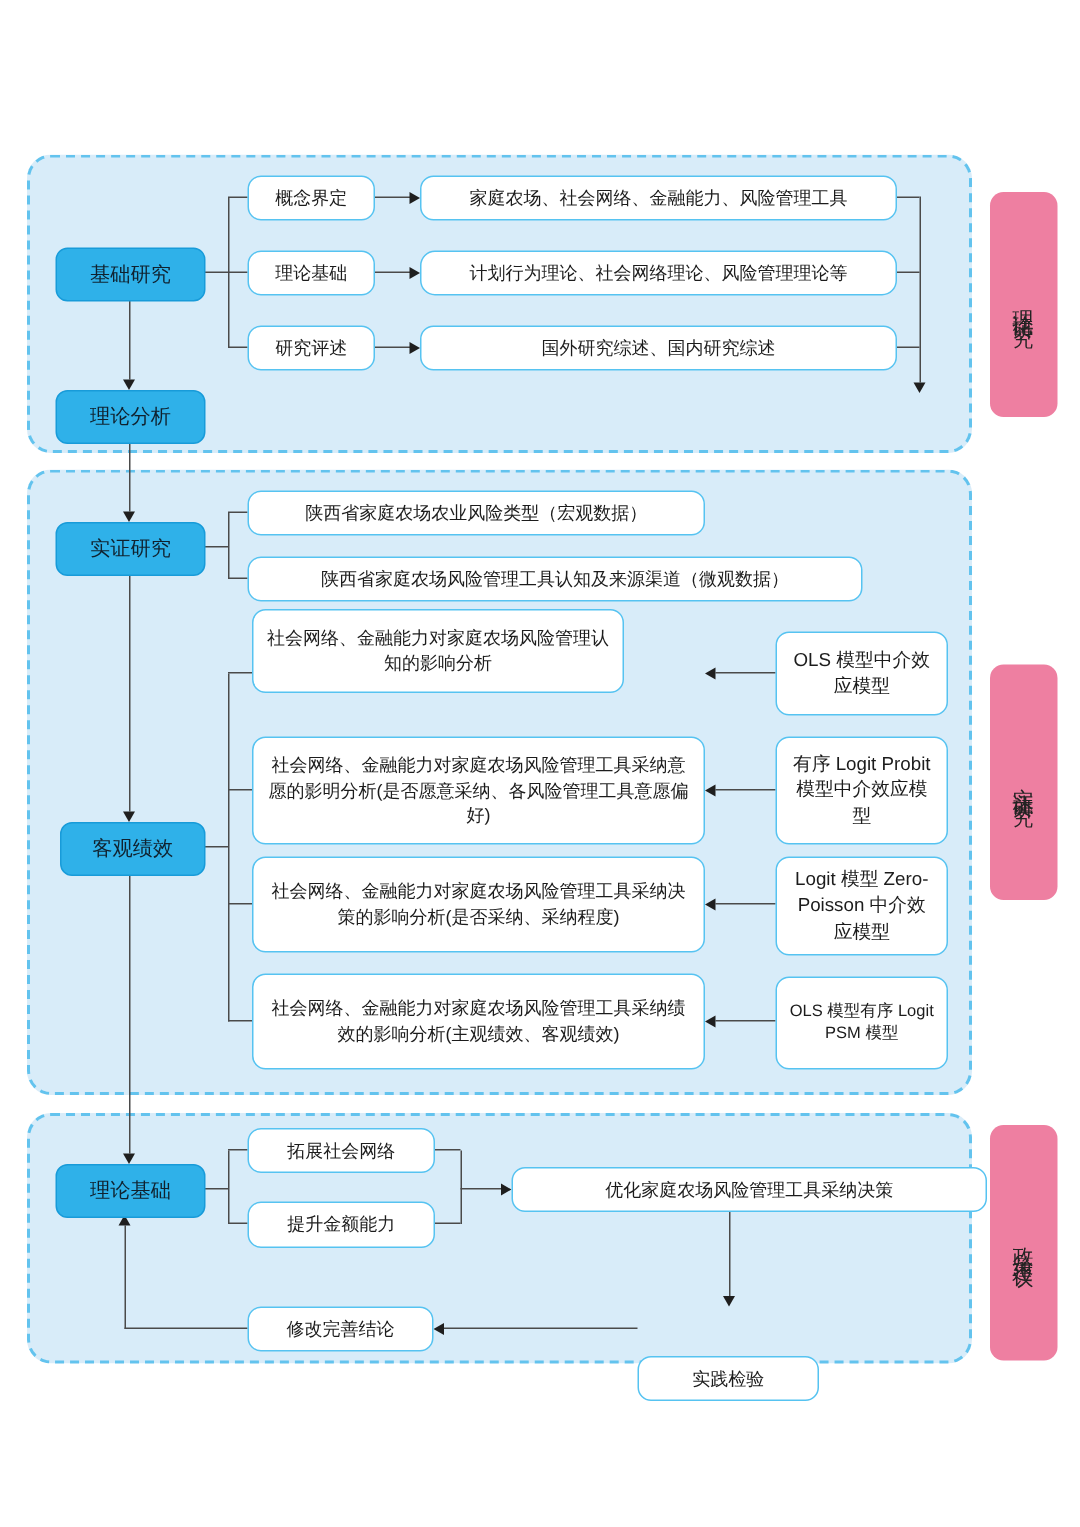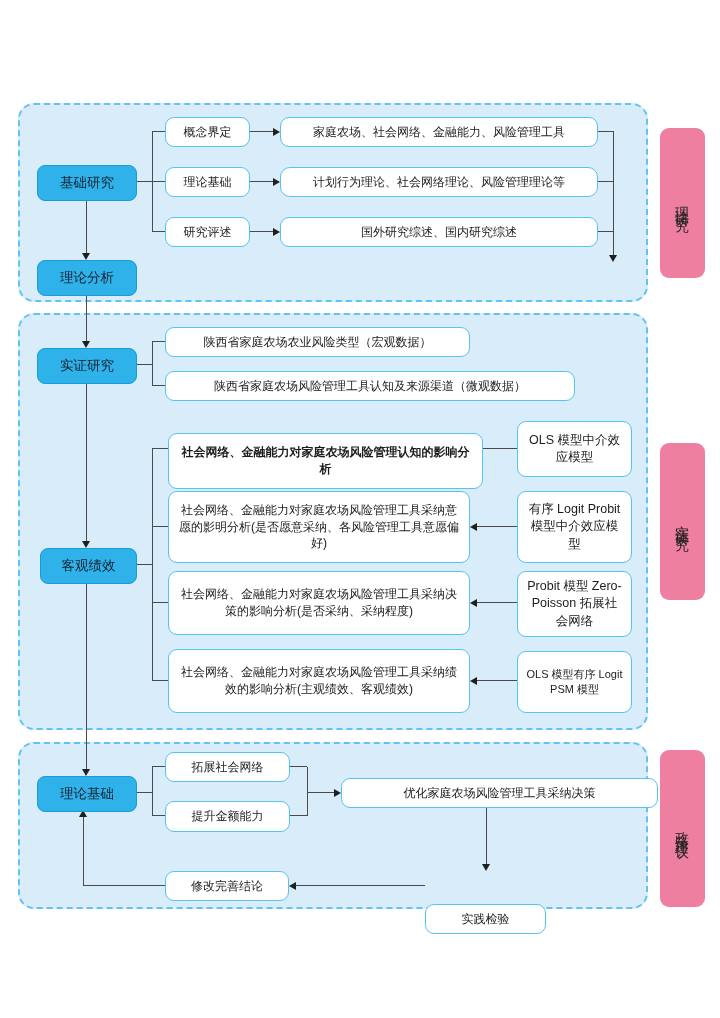--- a/index.html
+++ b/index.html
@@ -79,28 +79,28 @@
   <div class="bluenode" style="left:40px;top:548px;width:95px;height:34px;">客观绩效</div>
 
   <div class="wbox" style="left:165px;top:371px;width:410px;height:30px;">陕西省家庭农场风险管理工具认知及来源渠道（微观数据）</div>
   <div class="wbox" style="left:165px;top:327px;width:305px;height:30px;">陕西省家庭农场农业风险类型（宏观数据）</div>
 
   <div class="hl" style="left:135px;top:364px;width:17px;"></div>
   <div class="vl" style="left:152px;top:342px;height:44px;"></div>
   <div class="hl" style="left:152px;top:341px;width:13px;"></div>
   <div class="hl" style="left:152px;top:385px;width:13px;"></div>
 
-  <div class="wbox" style="left:168px;top:433px;width:315px;height:56px;font-weight:bold;">社会网络、金融能力对家庭农场风险管理认知的影响分析</div>
+  <div class="wbox" style="left:168px;top:406px;width:248px;height:56px;">社会网络、金融能力对家庭农场风险管理认知的影响分析</div>
   <div class="wbox" style="left:168px;top:491px;width:302px;height:72px;">社会网络、金融能力对家庭农场风险管理工具采纳意愿的影明分析(是否愿意采纳、各风险管理工具意愿偏好)</div>
   <div class="wbox" style="left:168px;top:571px;width:302px;height:64px;">社会网络、金融能力对家庭农场风险管理工具采纳决策的影响分析(是否采纳、采纳程度)</div>
   <div class="wbox" style="left:168px;top:649px;width:302px;height:64px;">社会网络、金融能力对家庭农场风险管理工具采纳绩效的影响分析(主观绩效、客观绩效)</div>
 
   <div class="wbox" style="left:517px;top:421px;width:115px;height:56px;font-size:12.5px;">OLS 模型中介效应模型</div>
   <div class="wbox" style="left:517px;top:491px;width:115px;height:72px;font-size:12.5px;">有序 Logit Probit 模型中介效应模型</div>
-  <div class="wbox" style="left:517px;top:571px;width:115px;height:66px;font-size:12.5px;">Probit 模型 Zero-Poisson 拓展社会网络</div>
+  <div class="wbox" style="left:517px;top:571px;width:115px;height:66px;font-size:12.5px;">Logit 模型 Zero-Poisson 中介效应模型</div>
   <div class="wbox" style="left:517px;top:651px;width:115px;height:62px;font-size:11px;">OLS 模型有序 Logit PSM 模型</div>
 
   <div class="hl" style="left:135px;top:564px;width:17px;"></div>
   <div class="vl" style="left:152px;top:449px;height:232px;"></div>
   <div class="hl" style="left:152px;top:448px;width:16px;"></div>
   <div class="hl" style="left:152px;top:526px;width:16px;"></div>
   <div class="hl" style="left:152px;top:602px;width:16px;"></div>
   <div class="hl" style="left:152px;top:680px;width:16px;"></div>
 
   <div class="hl" style="left:477px;top:448px;width:40px;"></div>

